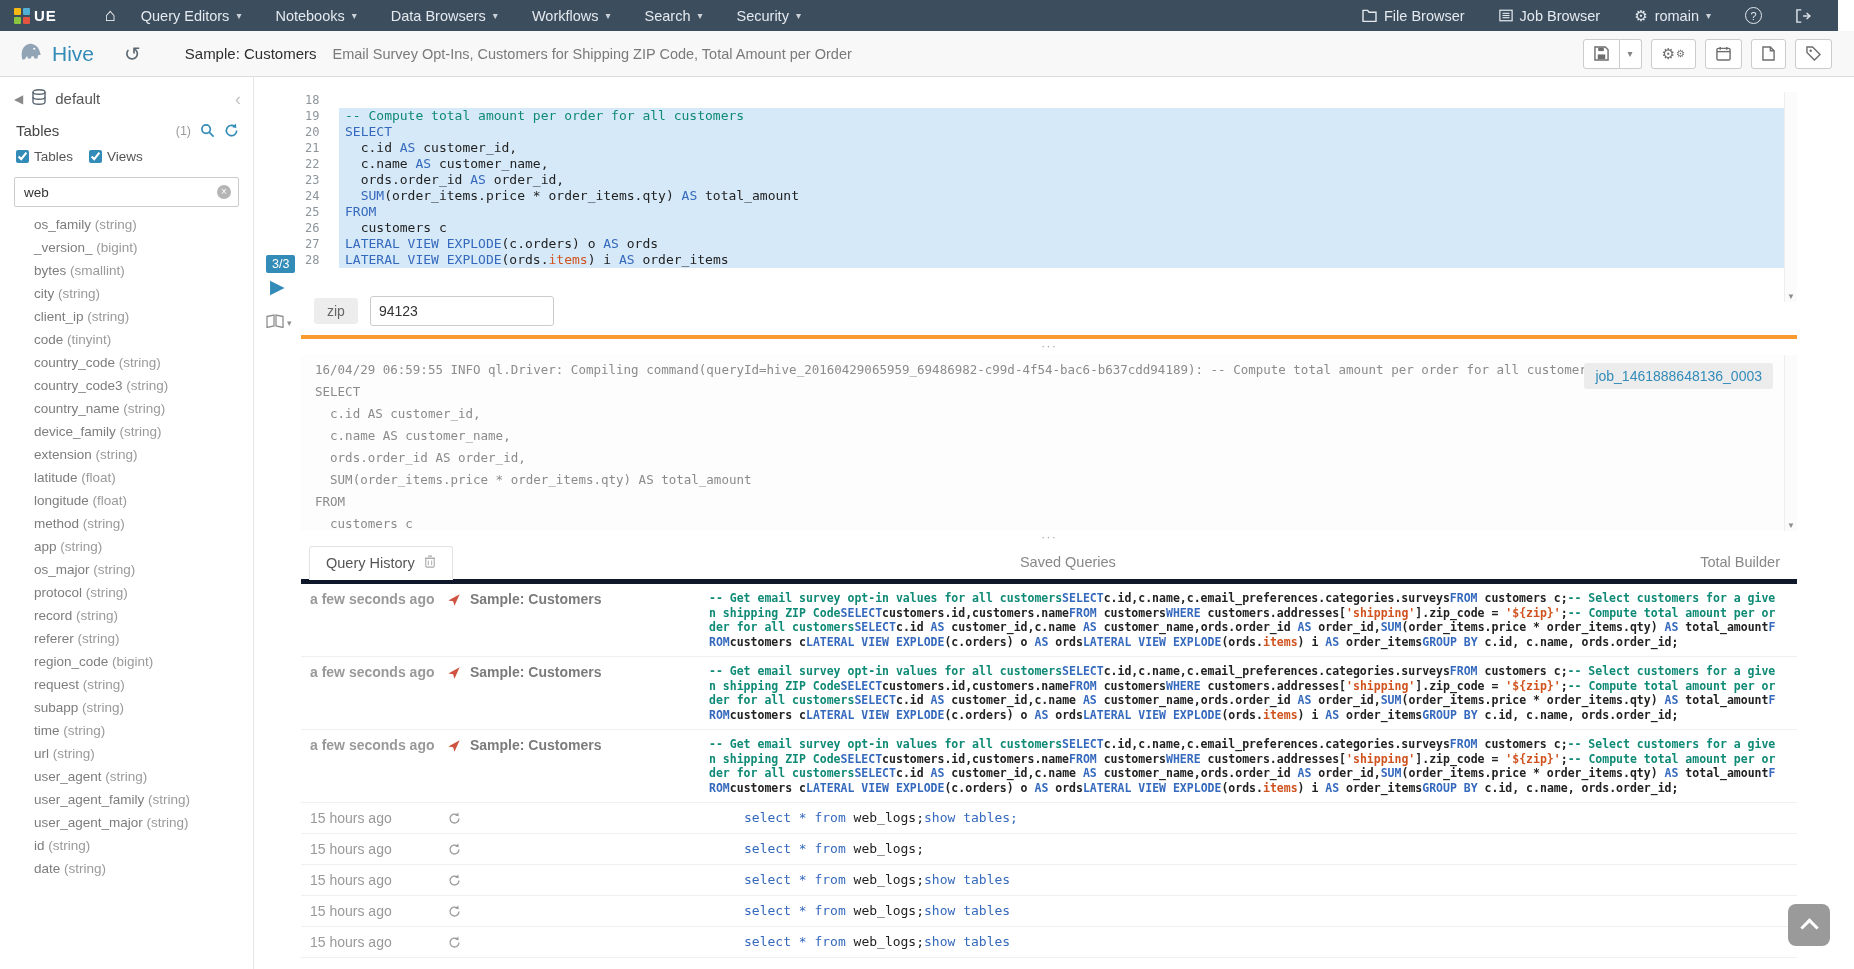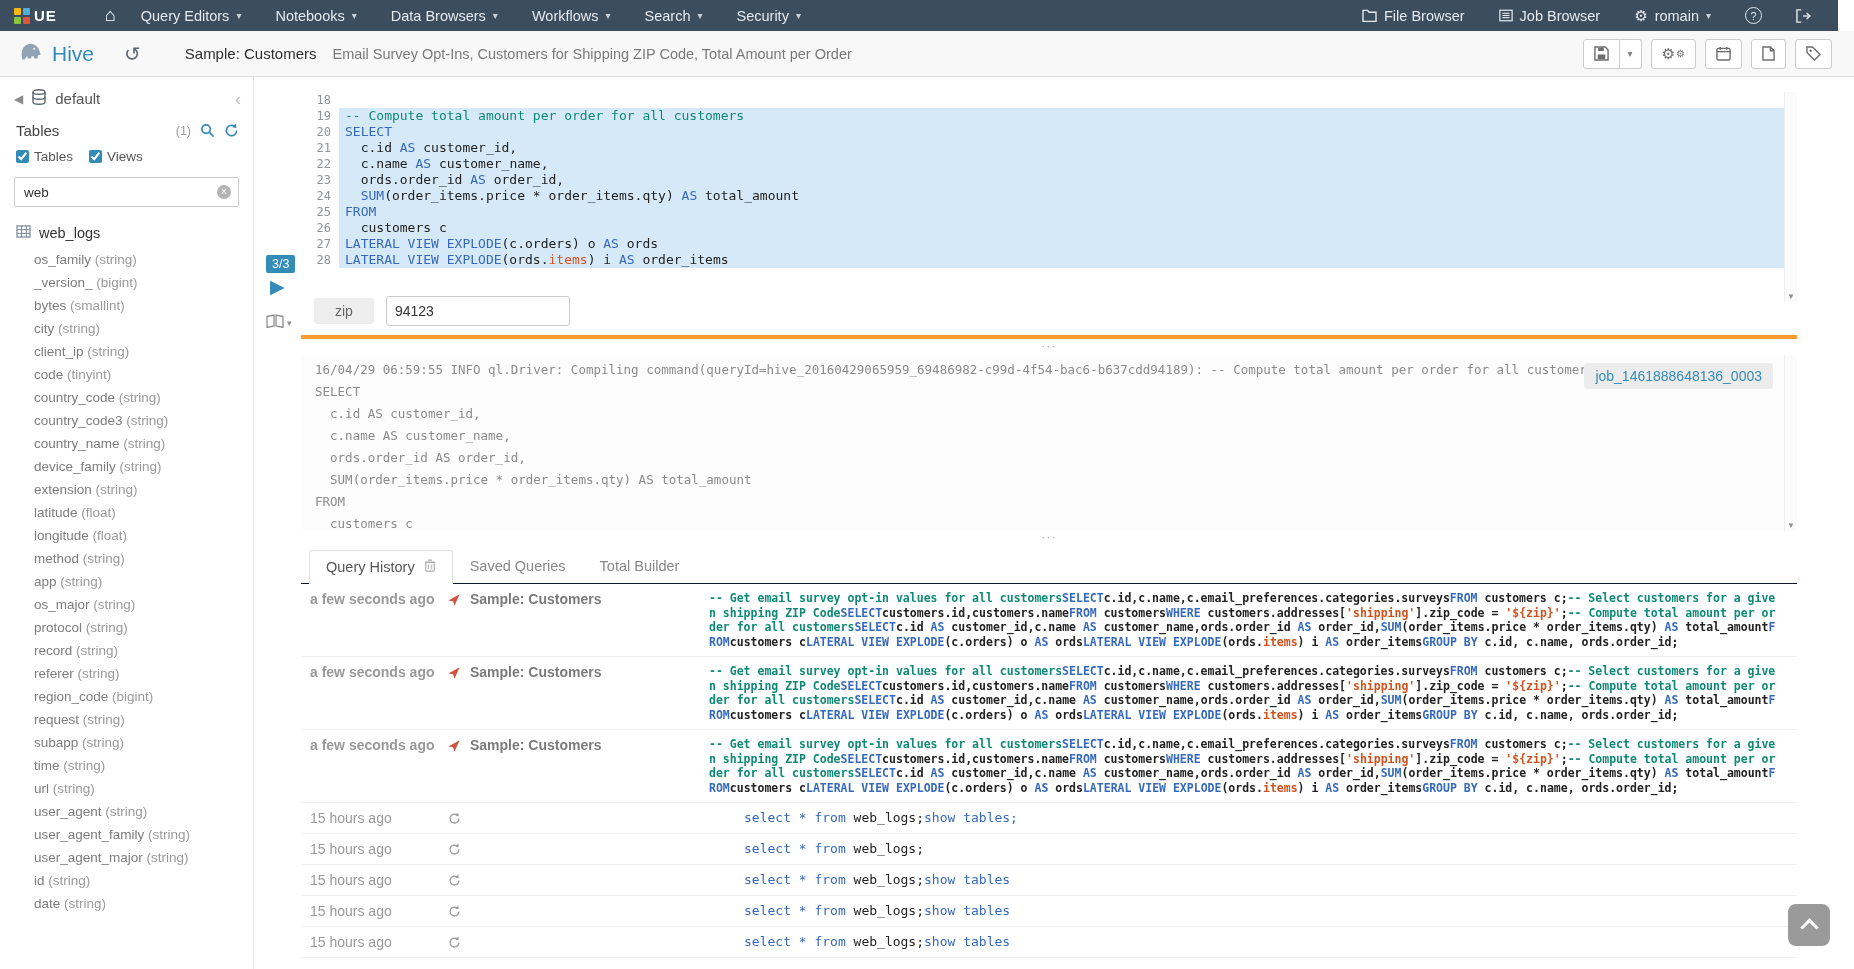--- a/index.html
+++ b/index.html
@@ -60,42 +60,42 @@
 
   
   .main{position:absolute;top:77px;left:254px;right:0;bottom:0;overflow:hidden;}
   .stmt-badge{position:absolute;left:12px;top:178px;background:var(--accent);color:#fff;font-size:12.5px;padding:2px 6px;border-radius:2px;}
   .play-btn{position:absolute;left:16px;top:200px;color:var(--accent);font-size:19px;cursor:pointer;line-height:1;}
   .book-btn{position:absolute;left:12px;top:237px;color:#8f8f8f;display:flex;align-items:center;gap:3px;cursor:pointer;}
   .mini-caret{font-size:9px;color:#8f8f8f;}
 
   .editor{position:absolute;top:15px;left:51px;width:1492px;height:194px;background:#fff;}
   .ed-line{display:flex;height:16px;line-height:16px;font-family:"DejaVu Sans Mono",monospace;font-size:13px;}
-  .gutter{width:34px;text-align:right;padding-right:8px;color:#8c959c;font-size:12px;flex:none;}
+  .gutter{width:34px;padding-right:8px;color:#8c959c;font-size:12px;flex:none;}
   .code{flex:1;padding-left:6px;white-space:pre;color:#222;}
   .ed-line.sel .code{background:#d6e9f8;}
   .tok-kw{color:var(--kw);} .tok-cm{color:var(--cm);} .tok-st{color:var(--st);} .tok-tx{color:#222;}
   .ed-scroll{position:absolute;right:0;top:0;bottom:-16px;width:13px;background:#fbfbfb;border-left:1px solid #eee;}
   .sc-down{position:absolute;bottom:1px;left:2px;font-size:8px;color:#8d8d8d;}
 
   .var-row{position:absolute;left:60px;top:219px;display:flex;align-items:center;gap:12px;}
-  .var-label{background:#ededed;color:#666;font-size:14px;padding:5px 21px;border-radius:3px;}
+  .var-label{background:#ededed;color:#666;font-size:14px;padding:5px 13px;border-radius:3px;}
   .var-input{width:184px;height:30px;border:1px solid #ccc;border-radius:3px;padding:0 8px;font-size:14px;color:#333;outline:none;font-family:"Liberation Sans",sans-serif;}
 
   .progress{position:absolute;left:47px;top:258px;width:1496px;height:4px;background:var(--progress);}
   .handle{position:absolute;left:47px;width:1496px;text-align:center;color:#a8a8a8;font-size:13px;height:11px;line-height:9px;letter-spacing:1px;cursor:row-resize;}
   .h1{top:264px;} .h2{top:455px;}
 
   .logpanel{position:absolute;left:47px;top:278px;width:1496px;height:176px;background:#fdfdfd;overflow:hidden;}
   .log-line{font-family:"DejaVu Sans Mono",monospace;font-size:12.5px;color:#8b8b8b;line-height:22px;white-space:pre;padding-left:14px;}
   .log-lines{padding-top:4px;}
   .job-chip{position:absolute;right:24px;top:8px;background:#ececec;color:var(--accent);font-size:14px;padding:5px 11px;border-radius:3px;cursor:pointer;}
   .log-scroll{position:absolute;right:0;top:0;bottom:0;width:13px;background:#fbfbfb;border-left:1px solid #eee;}
 
-  .tabsbar{position:absolute;left:47px;top:472px;width:1496px;height:35px;border-bottom:1px solid #0f172a;display:flex;align-items:flex-end;padding-left:8px;}
+  .tabsbar{position:absolute;left:47px;top:472px;width:1496px;height:35px;border-bottom:5px solid #0f172a;display:flex;align-items:flex-end;padding-left:8px;justify-content:space-between;}
   .tab{height:34px;display:flex;align-items:center;gap:9px;padding:0 16px;font-size:14.5px;color:#888;cursor:pointer;background:transparent;border:1px solid transparent;}
   .tab.active{background:#fff;border:1px solid #e2e2e2;border-bottom:1px solid #fff;margin-bottom:-1px;border-radius:3px 3px 0 0;color:#555;}
 
   .history{position:absolute;left:47px;top:507px;width:1496px;bottom:0;overflow:hidden;}
   .h-row{display:flex;border-bottom:1px solid #f0f0f0;align-items:flex-start;cursor:pointer;}
   .h-row.tall{height:73px;padding-top:7px;font-weight:bold;}
   .h-row.short{height:31px;align-items:center;padding-top:0;}
   .h-time{width:137px;padding-left:9px;color:#999;font-size:14px;flex:none;}
   .h-icon{width:32px;flex:none;display:flex;justify-content:center;padding-top:2px;}
   .h-row.short .h-icon{padding-top:0;}
@@ -280,30 +280,20 @@
         <span>Tables</span>
       </label>
     <label>
         <input type="checkbox" checked="" style="">
         <span>Views</span>
       </label>
   </div>
   <div class="sb-search">
     <input value="web" style="">
     <span class="clear-x">×</span>
-  </div>
-  <div class="sb-table">
-    <span><svg width="15" height="13" viewBox="0 0 16 14">
-          <rect x="1" y="1" width="14" height="12" fill="none" stroke="#7a8794" stroke-width="1.3"></rect>
-          <line x1="1" y1="5" x2="15" y2="5" stroke="#7a8794" stroke-width="1.1"></line>
-          <line x1="1" y1="9" x2="15" y2="9" stroke="#7a8794" stroke-width="1.1"></line>
-          <line x1="6" y1="1" x2="6" y2="13" stroke="#7a8794" stroke-width="1.1"></line>
-          <line x1="11" y1="1" x2="11" y2="13" stroke="#7a8794" stroke-width="1.1"></line>
-        </svg></span>
-    <span>web_logs</span>
   </div>
   <div class="sb-cols" id="sb-cols">
       <div class="sb-col"><span class="col-name">os_family</span><span class="col-type"> (string)</span></div>
       <div class="sb-col"><span class="col-name">_version_</span><span class="col-type"> (bigint)</span></div>
       <div class="sb-col"><span class="col-name">bytes</span><span class="col-type"> (smallint)</span></div>
       <div class="sb-col"><span class="col-name">city</span><span class="col-type"> (string)</span></div>
       <div class="sb-col"><span class="col-name">client_ip</span><span class="col-type"> (string)</span></div>
       <div class="sb-col"><span class="col-name">code</span><span class="col-type"> (tinyint)</span></div>
       <div class="sb-col"><span class="col-name">country_code</span><span class="col-type"> (string)</span></div>
       <div class="sb-col"><span class="col-name">country_code3</span><span class="col-type"> (string)</span></div>

